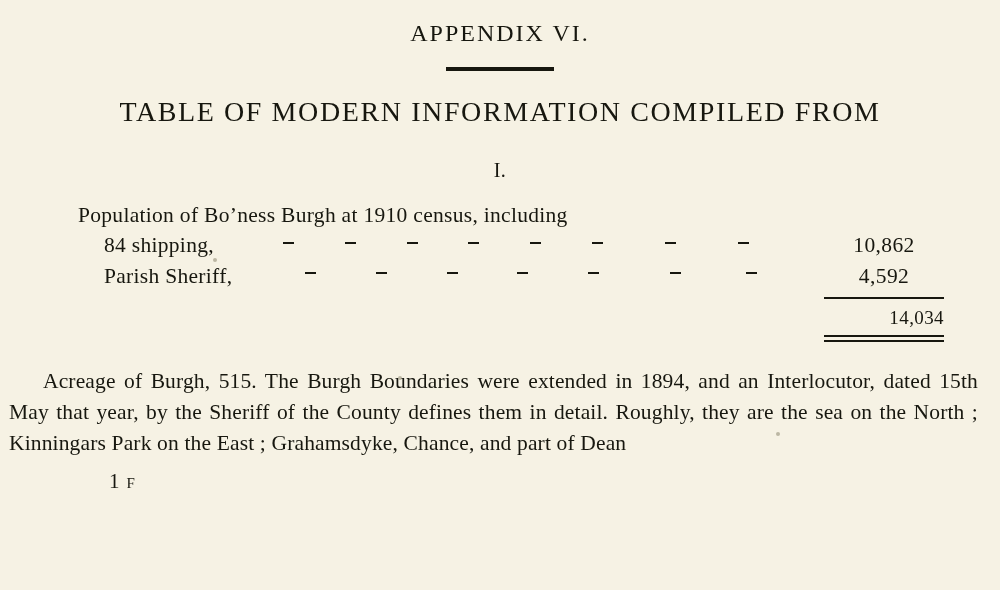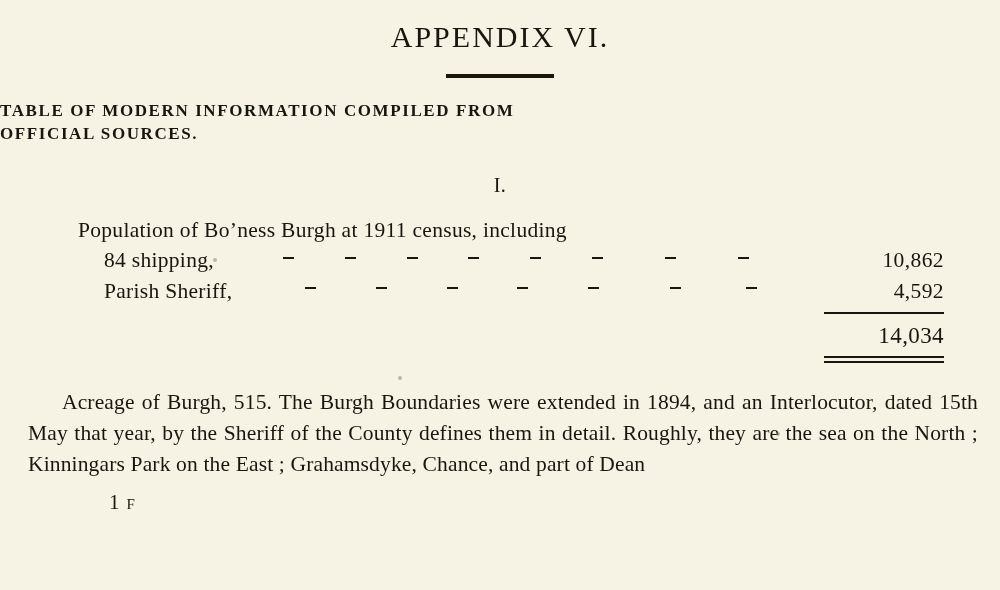--- a/index.html
+++ b/index.html
@@ -17,44 +17,44 @@
   .page {
     position: relative;
     width: 1000px;
     height: 590px;
     box-sizing: border-box;
     padding: 0;
   }
 
   .appendix-title {
     text-align: center;
-    font-size: 30px;
+    font-size: 24px;
     letter-spacing: 2px;
     margin-top: 20px;
     font-weight: normal;
   }
 
   .rule-wrap {
     display: flex;
     justify-content: center;
     margin-top: 20px;
   }
   .short-rule {
     width: 108px;
     height: 4px;
     background: #17170f;
   }
 
   .main-heading {
-    text-align: left;
-    font-size: 17px;
+    text-align: center;
+    font-size: 28px;
     letter-spacing: 1.6px;
     line-height: 1.34;
     margin-top: 22px;
-    font-weight: bold;
+    font-weight: normal;
   }
 
   .section-number {
     text-align: center;
     font-size: 20px;
     margin-top: 28px;
     letter-spacing: 0.5px;
   }
 
   .table-block {
@@ -87,56 +87,56 @@
   }
   .leaders .dash {
     position: absolute;
     top: 0.52em;
     width: 11px;
     height: 2px;
     background: #17170f;
   }
   .row .value {
     width: 120px;
-    text-align: right;
+    text-align: center;
     letter-spacing: 0.4px;
   }
 
   .total-wrap {
     margin-top: 6px;
     display: flex;
     justify-content: flex-end;
   }
   .total-box {
     width: 120px;
     text-align: right;
   }
   .total-rule-top {
     height: 2px;
     background: #17170f;
     margin-bottom: 6px;
   }
   .total-value {
-    font-size: 23px;
+    font-size: 19px;
     letter-spacing: 0.4px;
   }
   .total-rule-double {
     margin-top: 3px;
   }
   .total-rule-double div {
     height: 2px;
     background: #17170f;
   }
   .total-rule-double div + div {
     margin-top: 3px;
   }
 
   .paragraph {
     margin-top: 24px;
-    padding-left: 28px;
+    padding-left: 9px;
     padding-right: 22px;
     font-size: 21.5px;
     line-height: 1.44;
     text-align: justify;
     letter-spacing: 0.15px;
   }
   .paragraph .indent { display: inline-block; width: 34px; }
 
   .signature {
     margin-top: 10px;
@@ -167,27 +167,26 @@
   <div class="speck" style="left:776px; top:412px; width:4px; height:4px;"></div>
 
   <h1 class="appendix-title">APPENDIX  VI.</h1>
 
   <div class="rule-wrap">
     <div class="short-rule"></div>
   </div>
 
   <div class="main-heading">
     <div>TABLE OF MODERN INFORMATION COMPILED FROM</div>
-    <div>OFFICIAL SOURCES.</div>
   </div>
 
   <div class="section-number">I.</div>
 
   <div class="table-block">
-    <div class="intro-line">Population of Bo’ness Burgh at 1911 census, including</div>
+    <div class="intro-line">Population of Bo’ness Burgh at 1910 census, including</div>
 
     <div class="row">
       <span class="label">84 shipping,</span>
       <span class="leaders">
         <span class="dash" style="left:8%"></span>
         <span class="dash" style="left:19%"></span>
         <span class="dash" style="left:30%"></span>
         <span class="dash" style="left:41%"></span>
         <span class="dash" style="left:52%"></span>
         <span class="dash" style="left:63%"></span>

